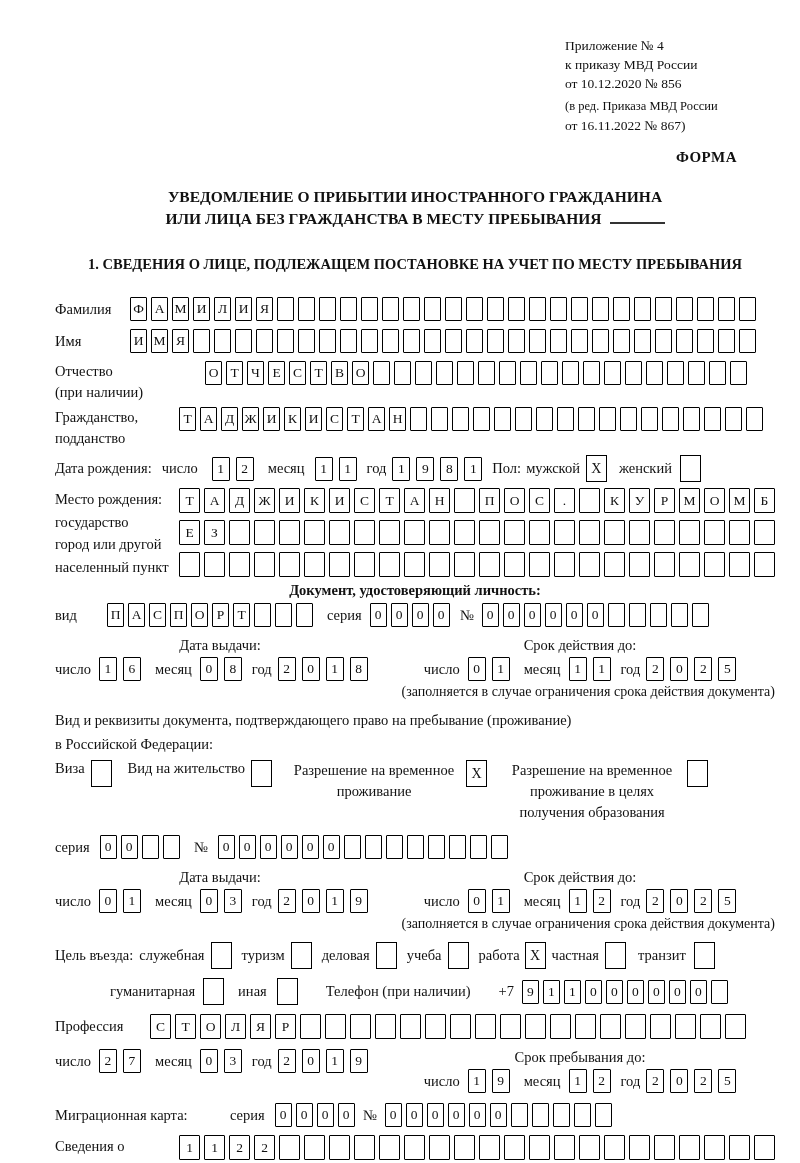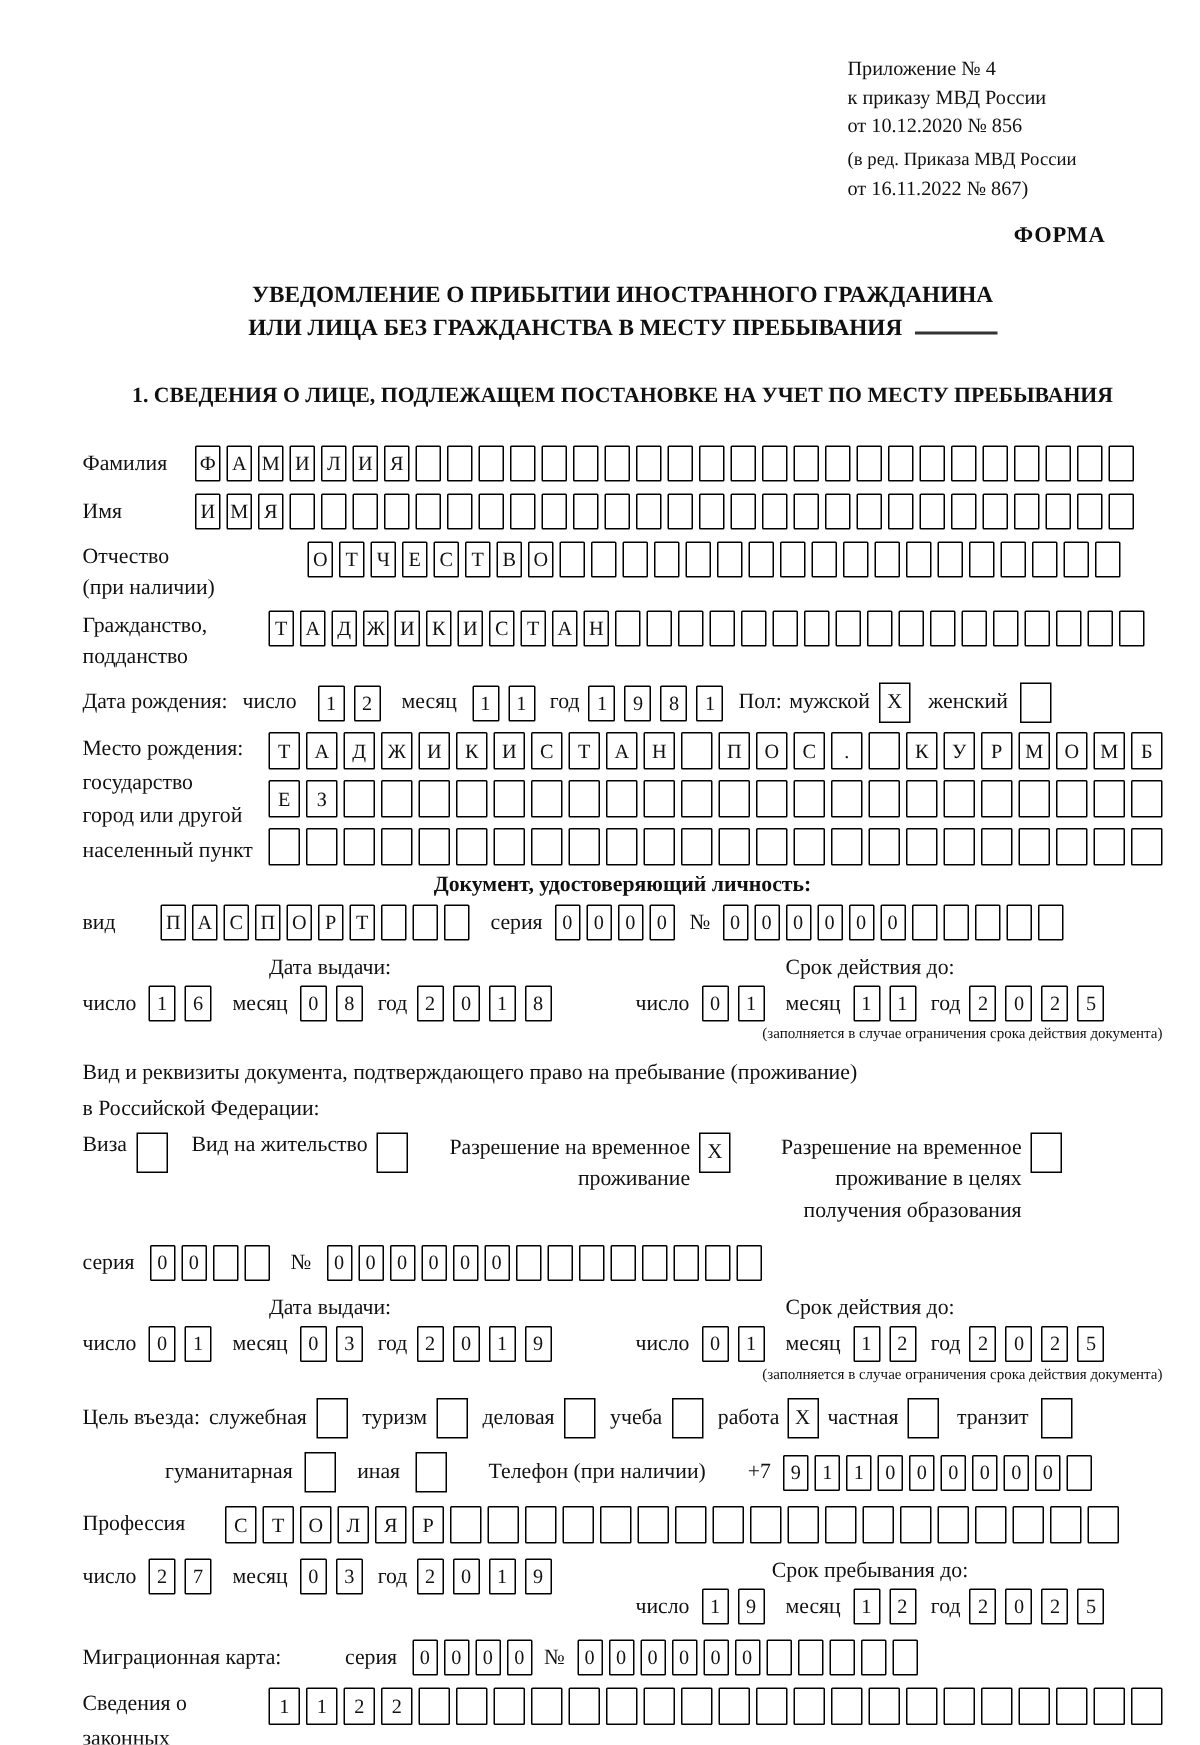--- a/index.html
+++ b/index.html
@@ -40,24 +40,24 @@
   }
   .stack { display:flex; flex-direction:column; gap:7px; } .gap16 { width:16px; flex:none; }
 
   .date-pair { display:flex; margin-top:10px; }
   .date-block { display:flex; flex-direction:column; }
   .date-block .heading { text-align:center; margin-bottom:3px; }
   .date-inline { display:flex; align-items:center; }
   .date-inline .dl { margin-right:8px; }
   .date-inline .dm { margin:0 8px 0 14px; }
   .date-inline .dy { margin:0 6px 0 10px; }
-  .note { font-size:10px; text-align:right; margin-top:3px; }
+  .note { font-size:14px; text-align:right; margin-top:3px; }
   .center-bold { text-align:center; font-weight:bold; margin-top:10px; }
   .opt { display:flex; align-items:flex-start; }
-  .opt .optlbl { margin-right:6px;text-align:right; }
+  .opt .optlbl { margin-right:6px; }
   .opt-center { text-align:center; line-height:21px; }
 </style>
 </head>
 <body>
 
 <div class="hdr-block">
   <div>Приложение № 4</div>
   <div>к приказу МВД России</div>
   <div>от 10.12.2020 № 856</div>
   <div class="hdr-note">(в ред. Приказа МВД России</div>

